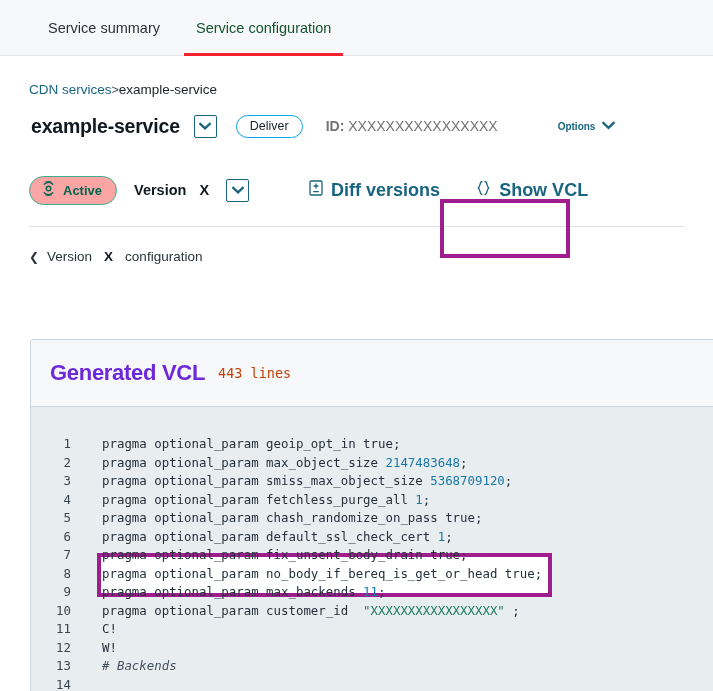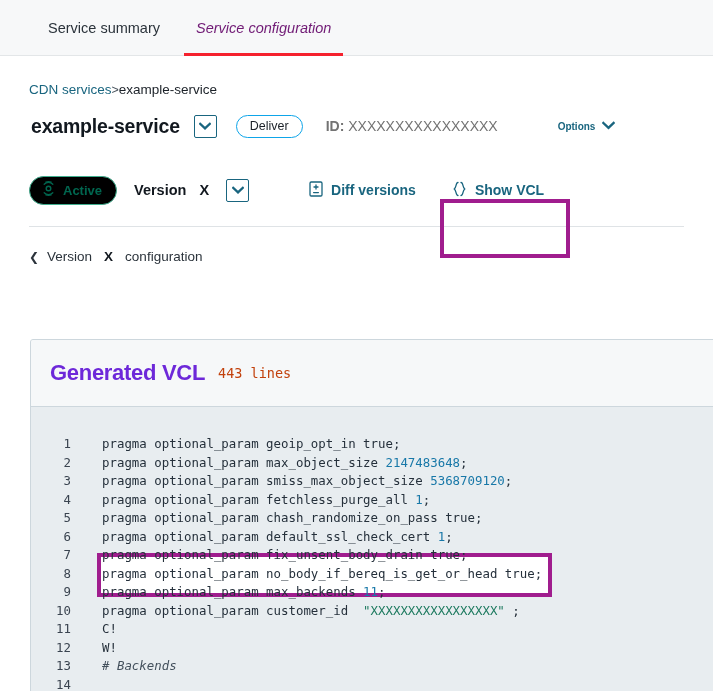--- a/index.html
+++ b/index.html
@@ -35,21 +35,21 @@
     position: relative;
     height: 56px;
     display: flex;
     align-items: center;
     padding: 0 18px;
     font-size: 14.5px;
     color: #2b333b;
     cursor: pointer;
     white-space: nowrap;
   }
-  .tab.active { color: #701a75; font-style: italic; }
+  .tab.active { color: #14532d; }
   .tab.active::after {
     content: "";
     position: absolute;
     left: 6px;
     right: 6px;
     bottom: 0;
     height: 3px;
     background: #f5212d;
   }
 
@@ -135,21 +135,21 @@
     height: 46px;
   }
   .badge-active {
     display: flex;
     align-items: center;
     gap: 7px;
     height: 29px;
     padding: 0 14px 0 11px;
     border: 1px solid #3fae8e;
     border-radius: 999px;
-    background: #000000;
+    background: #fca5a5;
     color: #00664f;
     font-size: 13px;
     font-weight: bold;
   }
   .ver-label {
     margin-left: 17px;
     font-size: 14.5px;
     font-weight: bold;
     color: #12181f;
   }
@@ -169,21 +169,21 @@
     display: flex;
     align-items: center;
     justify-content: center;
     cursor: pointer;
   }
   .tool-link {
     display: flex;
     align-items: center;
     gap: 8px;
     color: #19657f;
-    font-size: 14px;
+    font-size: 18px;
     font-weight: bold;
     cursor: pointer;
     white-space: nowrap;
   }
   .tool-diff { margin-left: 60px; }
   .tool-vcl  { margin-left: 36px; }
 
   .annot-box {
     position: absolute;
     border: 4px solid #a01d8e;

